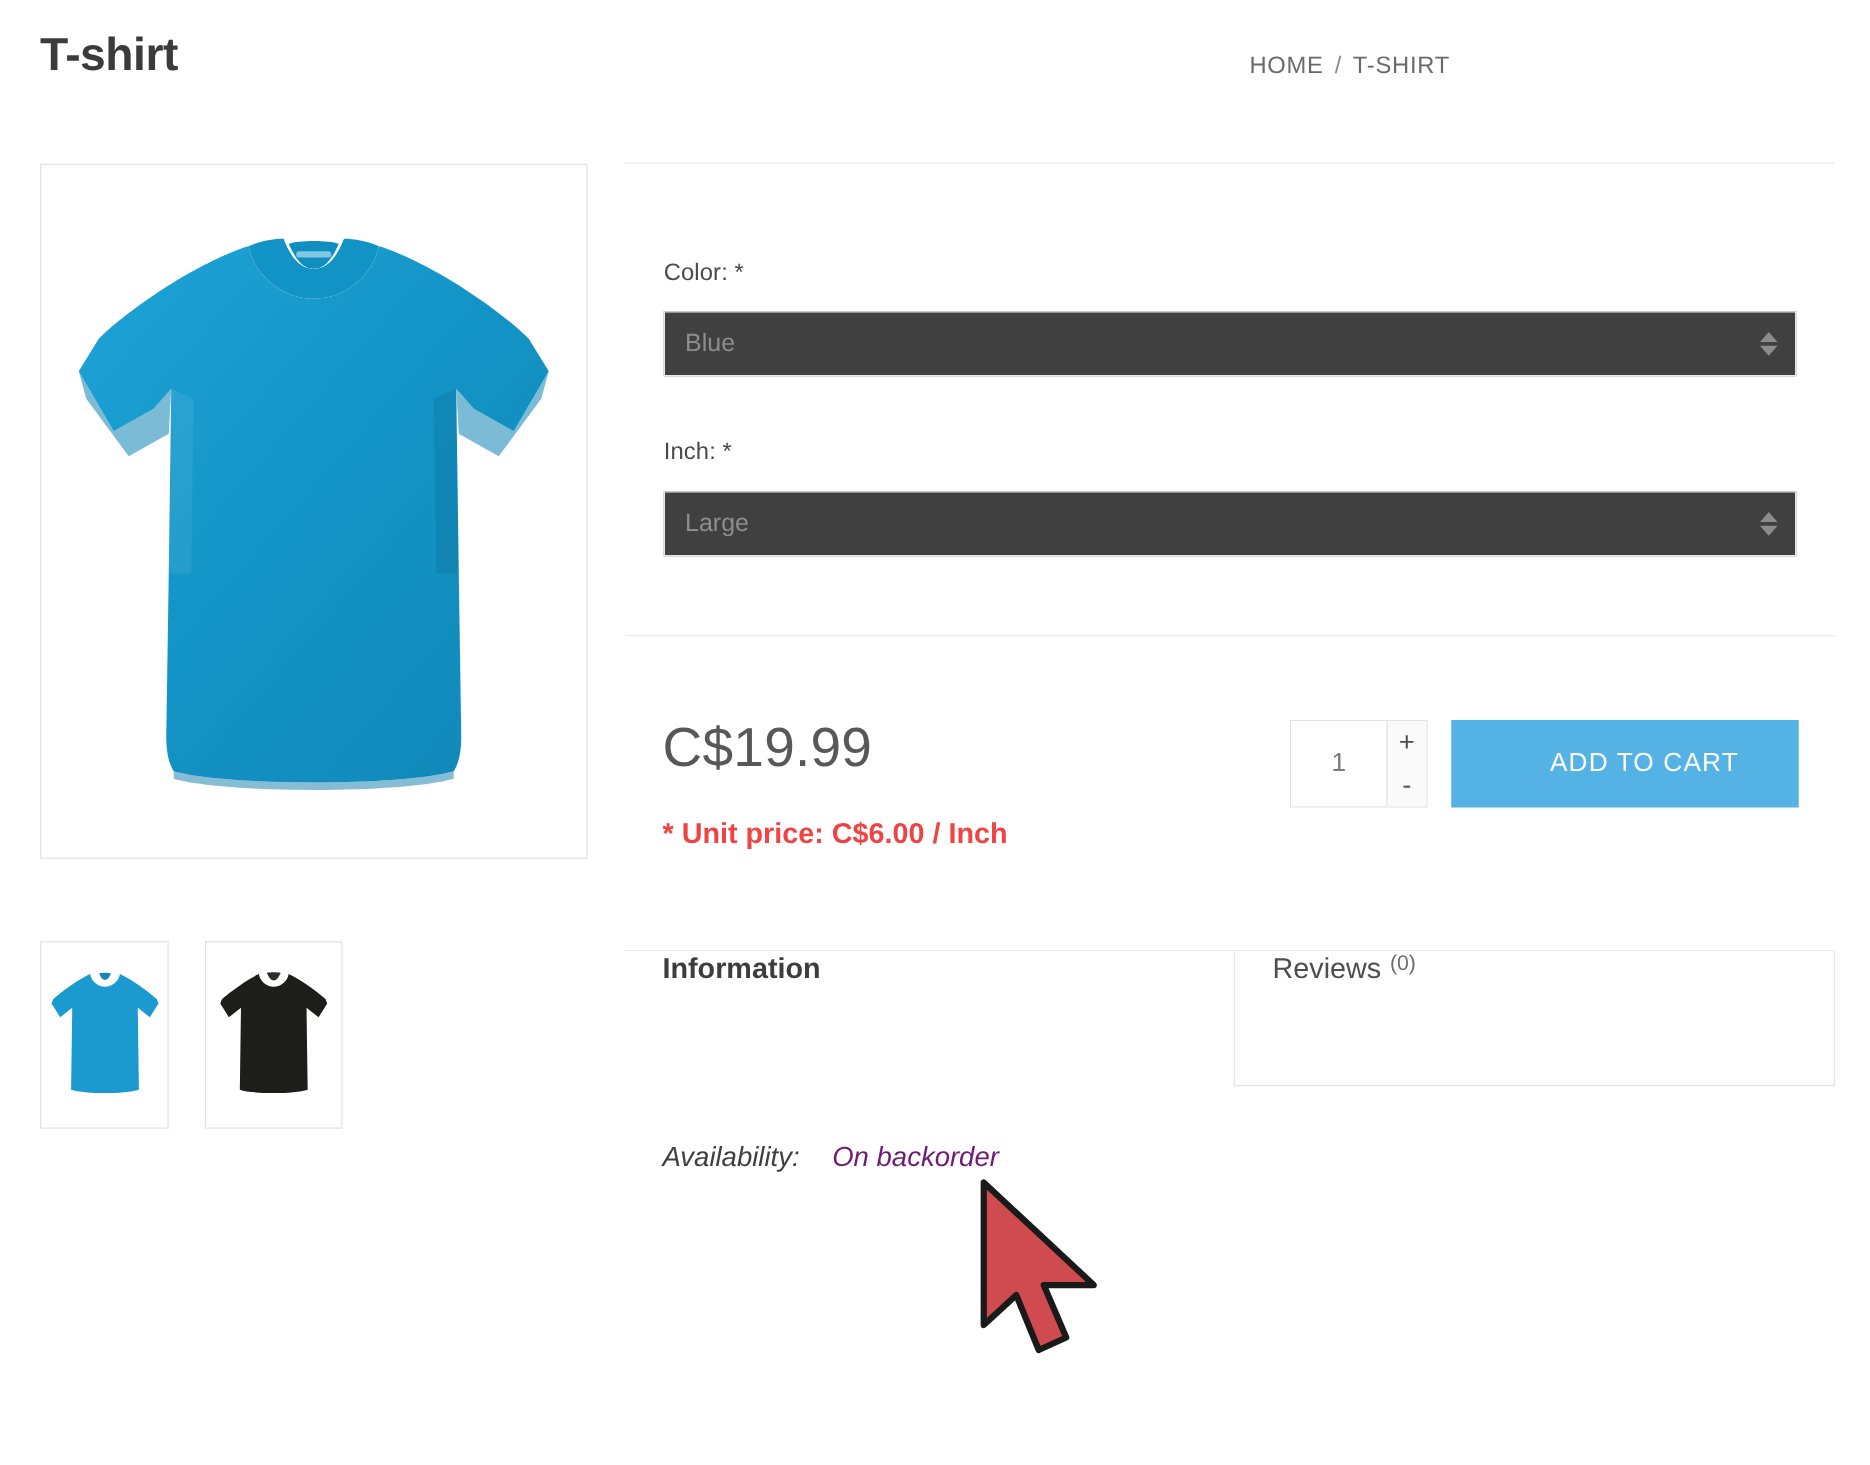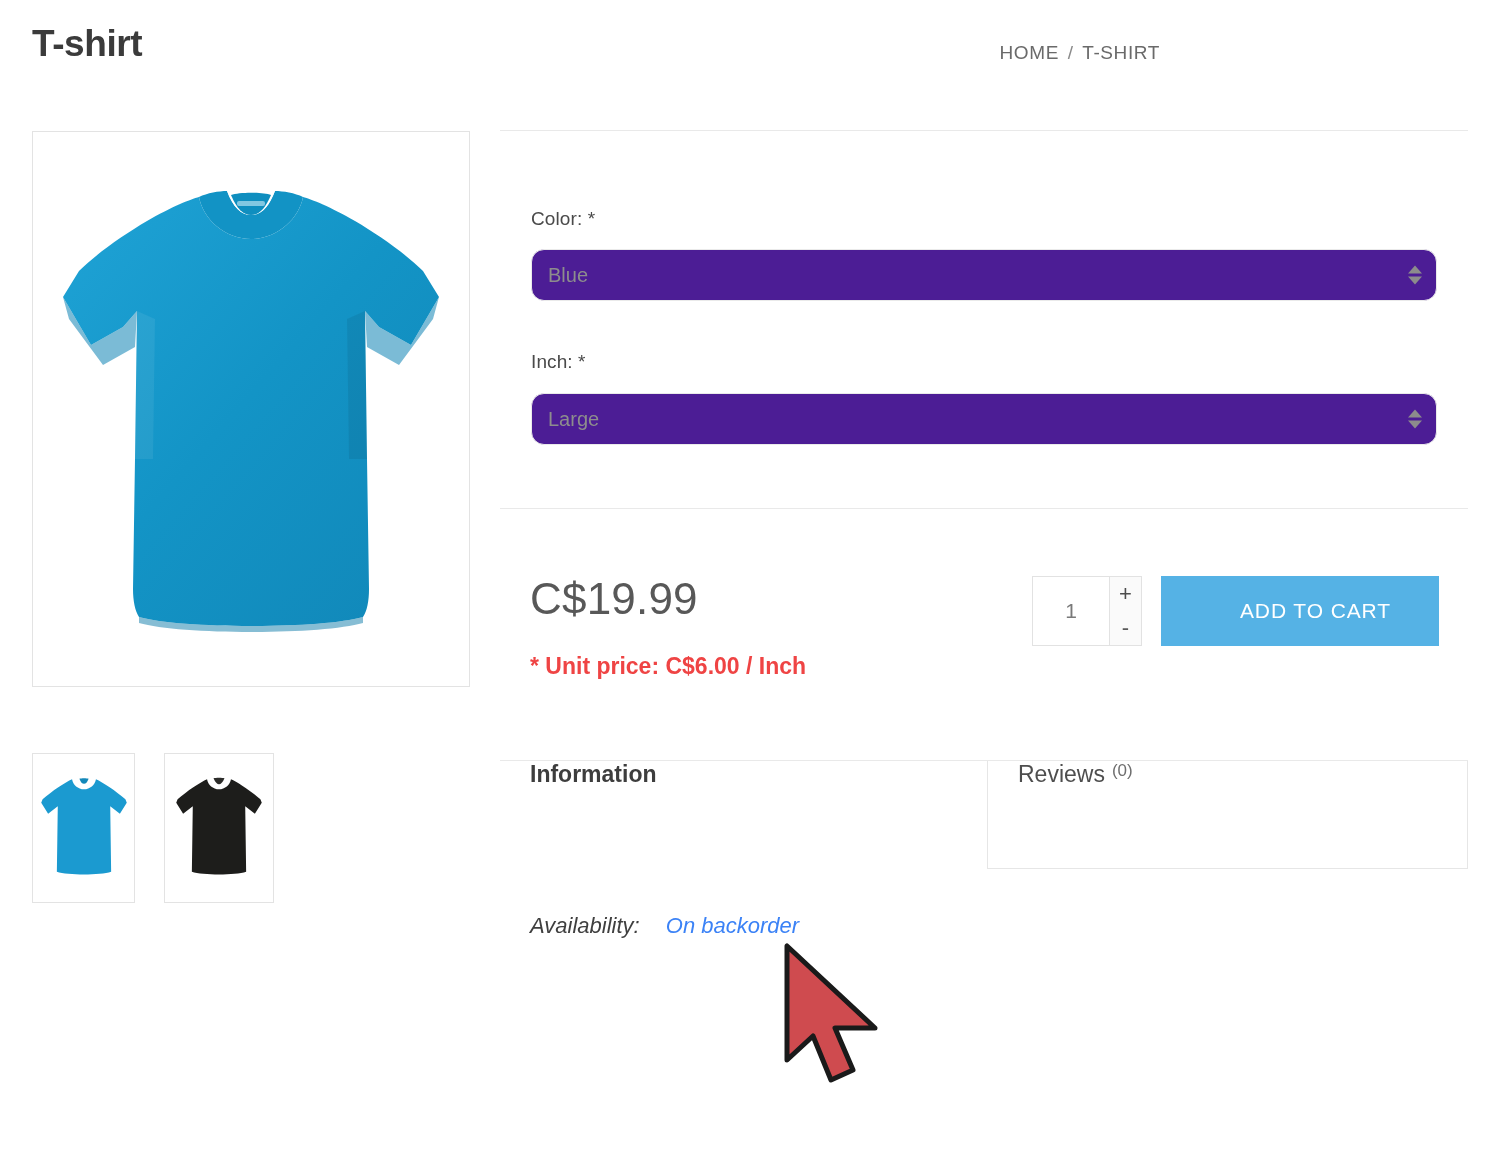--- a/index.html
+++ b/index.html
@@ -49,21 +49,21 @@
   .hr-mid { position:absolute; left:500px; top:508px; }
   .hr-tabs { position:absolute; left:500px; top:760px; }
 
   .field-label {
     position:absolute; font-size:19px; color:#4a4a4a; letter-spacing:.1px;
   }
   .field-label .req { color:#4a4a4a; }
 
   .select-box {
     position:absolute; left:531px; width:906px; height:52px;
-    border:1px solid #eaeaea; border-radius:13px; background:#4c1d95;
+    border:1px solid #eaeaea; border-radius:0; background:#404040;
   }
   .select-value {
     position:absolute; left:16px; top:0; line-height:50px;
     font-size:20px; color:#8d8d8d;
   }
   .select-arrows {
     position:absolute; right:14px; top:50%; transform:translateY(-50%);
     display:flex; flex-direction:column; align-items:center; gap:3px;
   }
   .tri-up, .tri-dn {
@@ -124,21 +124,21 @@
     width:481px; border-left:1px solid #e6e6e6; border-right:1px solid #e6e6e6;
     border-bottom:1px solid #e6e6e6; font-weight:400; color:#4e4e4e;
   }
   .tab .count { font-size:17px; color:#6e6e6e; margin-left:7px; }
 
   .availability {
     position:absolute; left:530px; top:913px;
     font-size:22px; font-style:italic; color:#3f3f3f;
   }
   .availability .status {
-    color:#3b82f6; font-style:italic; margin-left:20px;
+    color:#701a75; font-style:italic; margin-left:20px;
   }
 
   
   .cursor { position:absolute; left:779px; top:940px; pointer-events:none; }
 </style>
 </head>
 <body>
 
 <div class="page">
 

